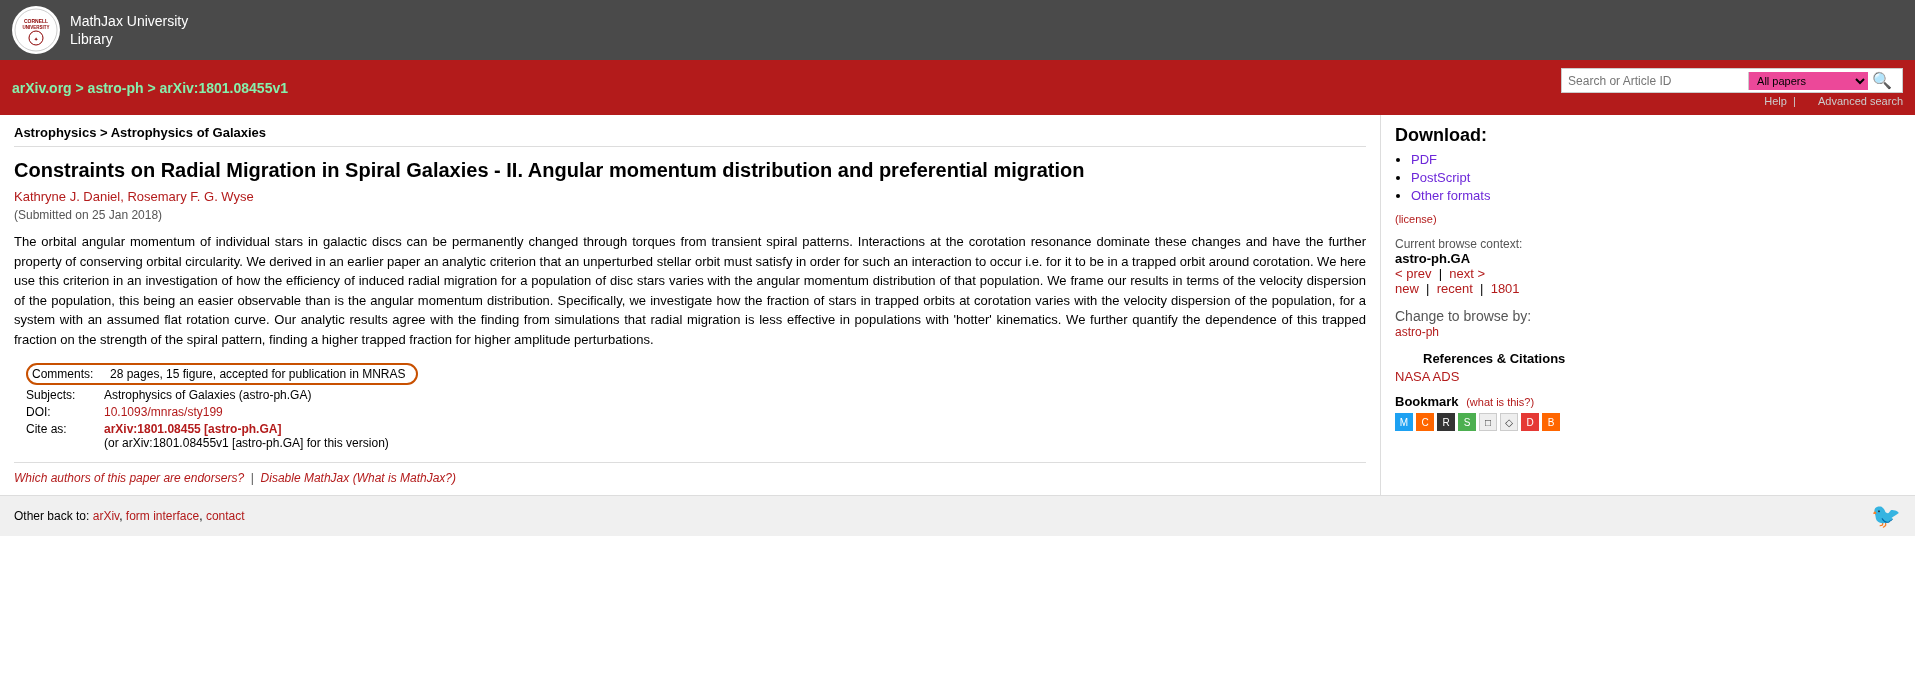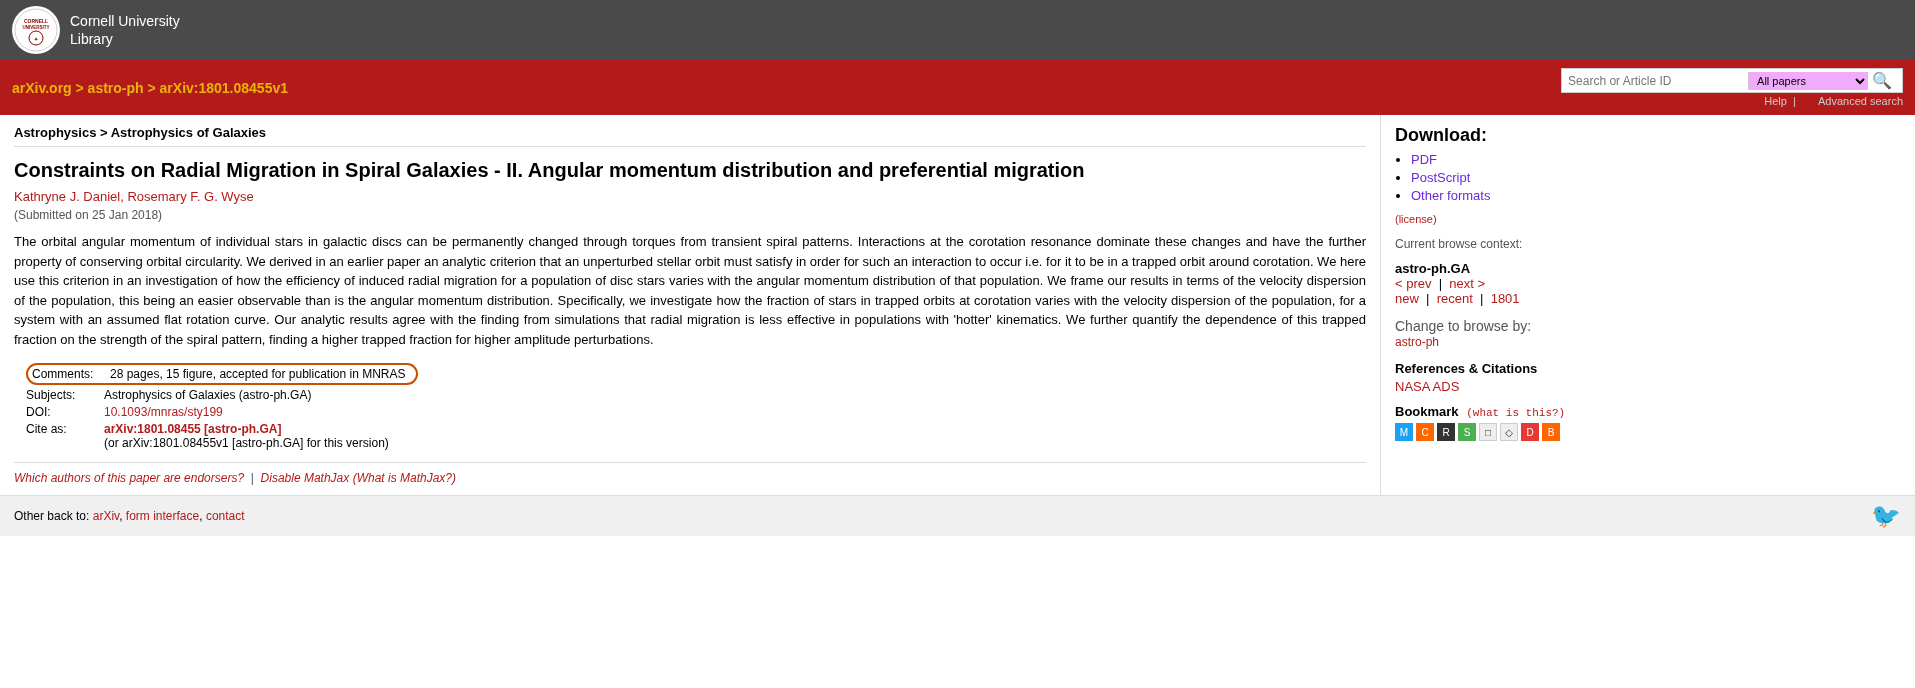--- a/index.html
+++ b/index.html
@@ -26,33 +26,33 @@
     #header-right { color: #ccc; font-size: 11px; text-align: right; line-height: 1.5; }
 
     
     #breadcrumb-bar {
       background: #b31b1b;
       padding: 8px 12px;
       display: flex;
       align-items: center;
       justify-content: space-between;
     }
-    #breadcrumb-text { color: #eab308; font-size: 14px; font-weight: bold; }
+    #breadcrumb-text { color: #86efac; font-size: 14px; font-weight: bold; }
     #search-input-wrap {
       display: flex; align-items: center;
       background: #fff;
       border: 1px solid #ccc;
       padding: 2px 6px;
     }
     #search-input {
       border: none; outline: none; font-size: 12px;
       width: 180px; background: transparent;
     }
     #search-select {
-      border: none; outline: none; font-size: 11px; background: #f0abfc;
+      border: none; outline: none; font-size: 11px; background: #ec4899;
       border-left: 1px solid #ccc; padding: 2px 4px; cursor: pointer;
     }
     #search-button {
       background: none; border: none; cursor: pointer; color: #fff; font-size: 16px; padding: 0 4px;
     }
     #search-links { color: #ccc; font-size: 11px; text-align: right; margin-top: 2px; }
     #search-links a { color: #ccc; padding-left: 16px; }
 
     
     #main-wrap { display: flex; }
@@ -129,40 +129,40 @@
     .bm-icon.blue { background: #1da1f2; color: #fff; border-color: #1da1f2; }
     .bm-icon.red { background: #e53935; color: #fff; border-color: #e53935; }
     .bm-icon.dark { background: #333; color: #fff; border-color: #333; }
 
     
     #twitter-icon {
       color: #1da1f2; font-size: 24px;
     }
 
     .refs-section { margin-bottom: 10px; }
-    .refs-section h4 { font-size: 13px; font-weight: bold; margin-bottom: 3px; }
+    .refs-section h4 { font-size: 13px; font-weight: bold; margin-bottom: 3px; margin-left: 28px; }
     .refs-section a { color: #b31b1b; font-size: 13px; }
     a { text-decoration: none; }
   </style>
 </head>
 <body>
 
 <div id="header">
   <div id="header-left">
     <div id="header-logo">
       <svg width="44" height="44" viewBox="0 0 44 44">
         <circle cx="22" cy="22" r="21" fill="#fff" stroke="#ccc" stroke-width="1"></circle>
         <text x="22" y="15" text-anchor="middle" font-size="5" fill="#8b0000" font-weight="bold">CORNELL</text>
         <text x="22" y="21" text-anchor="middle" font-size="4.5" fill="#8b0000">UNIVERSITY</text>
         <circle cx="22" cy="30" r="7" fill="none" stroke="#8b0000" stroke-width="1"></circle>
         <text x="22" y="33" text-anchor="middle" font-size="5" fill="#8b0000">✦</text>
       </svg>
     </div>
     <div id="header-title">
-      <div>Cornell University</div>
+      <div>MathJax University</div>
       <div>Library</div>
     </div>
   </div>
 </div>
 
 <div id="breadcrumb-bar">
   <div id="breadcrumb-text">arXiv.org &gt; astro-ph &gt; arXiv:1801.08455v1</div>
   <div>
     <div style="display:flex; flex-direction:column; align-items:flex-end;">
       <div id="search-input-wrap">
@@ -249,21 +249,21 @@
         <li>
           <a href="#">Other formats</a>
         </li>
       </ul>
       <div class="license-text">
         <a href="#">(license)</a>
       </div>
     </div>
 
     <div class="sidebar-section">
-      <div class="sidebar-section h4" style="font-size:12px; color:#555; margin-bottom:10px;">Current browse context:</div>
+      <div class="sidebar-section h4" style="font-size:12px; color:#555; margin-bottom:0;">Current browse context:</div>
       <div class="browse-context">astro-ph.GA</div>
       <div class="browse-links">
         <a href="#">&lt; prev</a>
         &nbsp;|&nbsp;
         <a href="#">next &gt;</a>
       </div>
       <div class="browse-links">
         <a href="#">new</a>
         &nbsp;|&nbsp;
         <a href="#">recent</a>
@@ -279,21 +279,21 @@
       </div>
     </div>
 
     <div class="refs-section">
       <h4>References &amp; Citations</h4>
       <a href="#">NASA ADS</a>
     </div>
 
     <div class="sidebar-section">
       <span style="font-weight:bold;">Bookmark</span>
-      <a href="#" style="color:#b31b1b; font-size:11px; margin-left:4px;font-family:Liberation Mono, monospace;">(what is this?)</a>
+      <a href="#" style="color:#b31b1b; font-size:11px; margin-left:4px;">(what is this?)</a>
       <div id="bookmark-icons">
         <span class="bm-icon blue">M</span>
         <span class="bm-icon" style="background:#f60; color:#fff; border-color:#f60;">C</span>
         <span class="bm-icon dark">R</span>
         <span class="bm-icon" style="background:#4caf50; color:#fff; border-color:#4caf50;">S</span>
         <span class="bm-icon" style="background:#eee;">□</span>
         <span class="bm-icon" style="background:#eee;">◇</span>
         <span class="bm-icon red">D</span>
         <span class="bm-icon" style="background:#ff6600; color:#fff; border-color:#ff6600;">B</span>
       </div>

